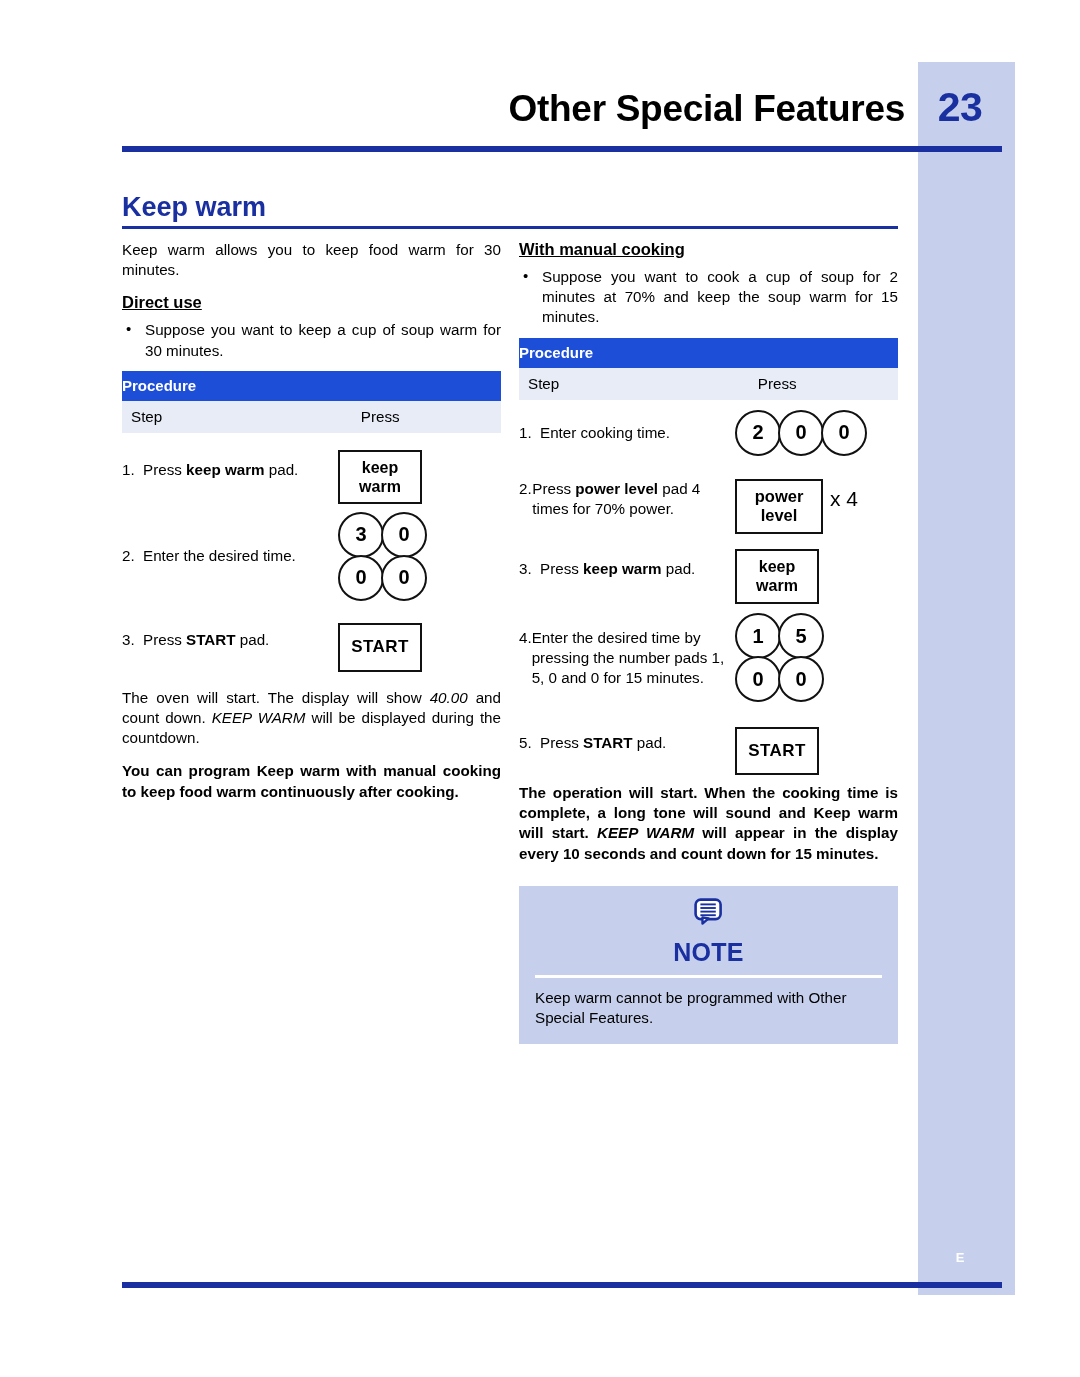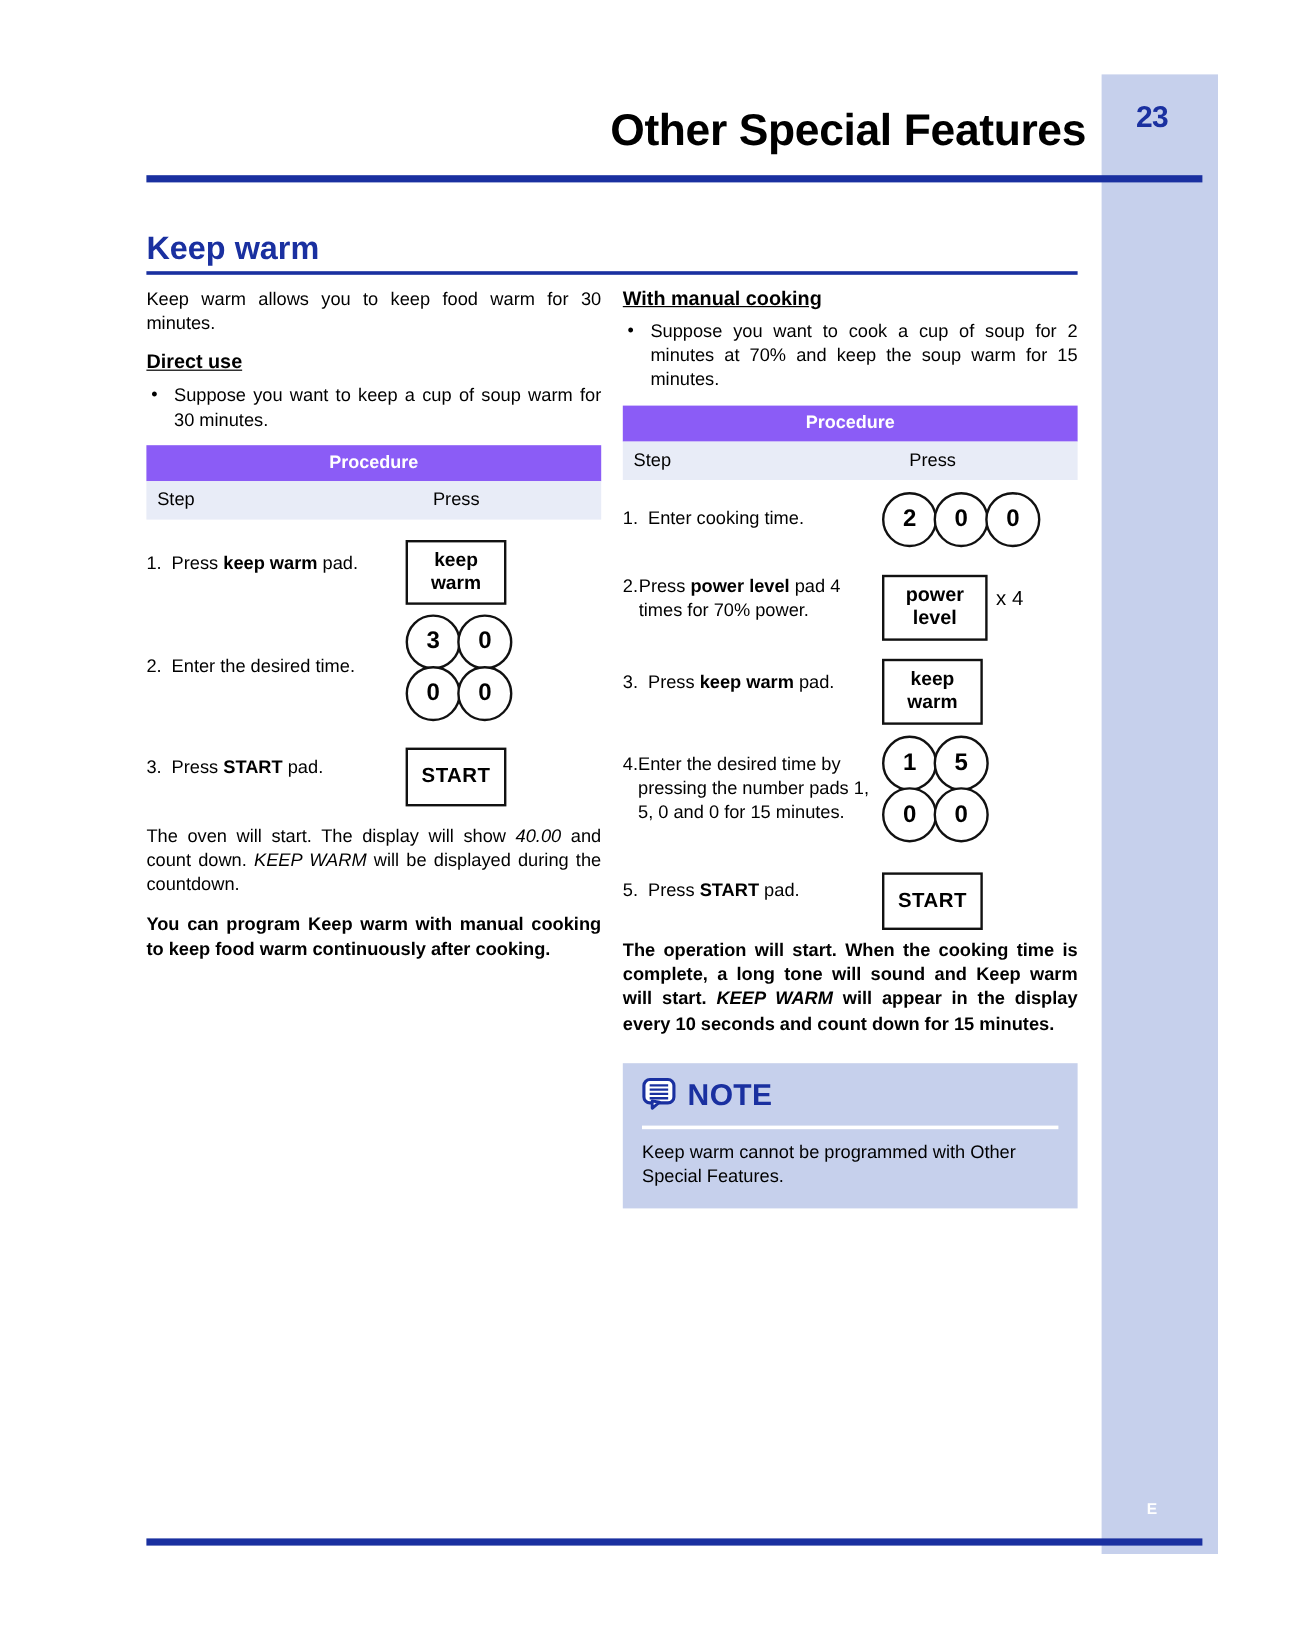--- a/index.html
+++ b/index.html
@@ -30,21 +30,21 @@
     height: 1233px;
     background: #c6d0ec;
   }
 
   .page-number {
     position: absolute;
     left: 918px;
     top: 84px;
     width: 84px;
     text-align: center;
-    font-size: 25px;
+    font-size: 41px;
     font-weight: bold;
     color: #1a30a0;
     letter-spacing: -0.5px;
   }
 
   .side-letter {
     position: absolute;
     left: 918px;
     top: 1250px;
     width: 84px;
@@ -145,25 +145,24 @@
     top: -1px;
     font-size: 15px;
   }
 
   
   .proc {
     margin-top: 2px;
     width: 379px;
   }
   .proc-header {
-    background: #8b5cf6;
+    background: #1d4ed8;
     color: #ffffff;
     font-size: 15px;
     font-weight: bold;
-    text-align: center;
     padding: 6px 0 7px 0;
   }
   .proc-subhead {
     background: #e8ecf7;
     display: flex;
     font-size: 15.2px;
     padding: 7px 0 8px 0;
   }
   .proc-subhead .c-step  { width: 63%; padding-left: 9px; box-sizing: border-box; }
   .proc-subhead .c-press { width: 37%; }
@@ -235,36 +234,37 @@
   }
   .pad-rect.wide { min-width: 88px; font-size: 16.5px; }
   .pad-rect.start {
     min-width: 84px;
     padding: 12px 0;
     font-size: 17px;
     letter-spacing: 0.4px;
   }
   .pad-mult {
     margin-left: 7px;
-    font-size: 17px;
+    font-size: 21px;
     font-weight: normal;
   }
 
   
   .note {
     margin-top: 22px;
     background: #c6d0ec;
     width: 379px;
     box-sizing: border-box;
     padding: 12px 16px 16px 16px;
   }
   .note-head {
     display: flex;
     align-items: center;
     gap: 9px;
+    flex-direction: column;
   }
   .note-title {
     font-size: 25px;
     font-weight: bold;
     color: #1a30a0;
     letter-spacing: 0.3px;
   }
   .note-rule {
     height: 3px;
     background: #ffffff;

